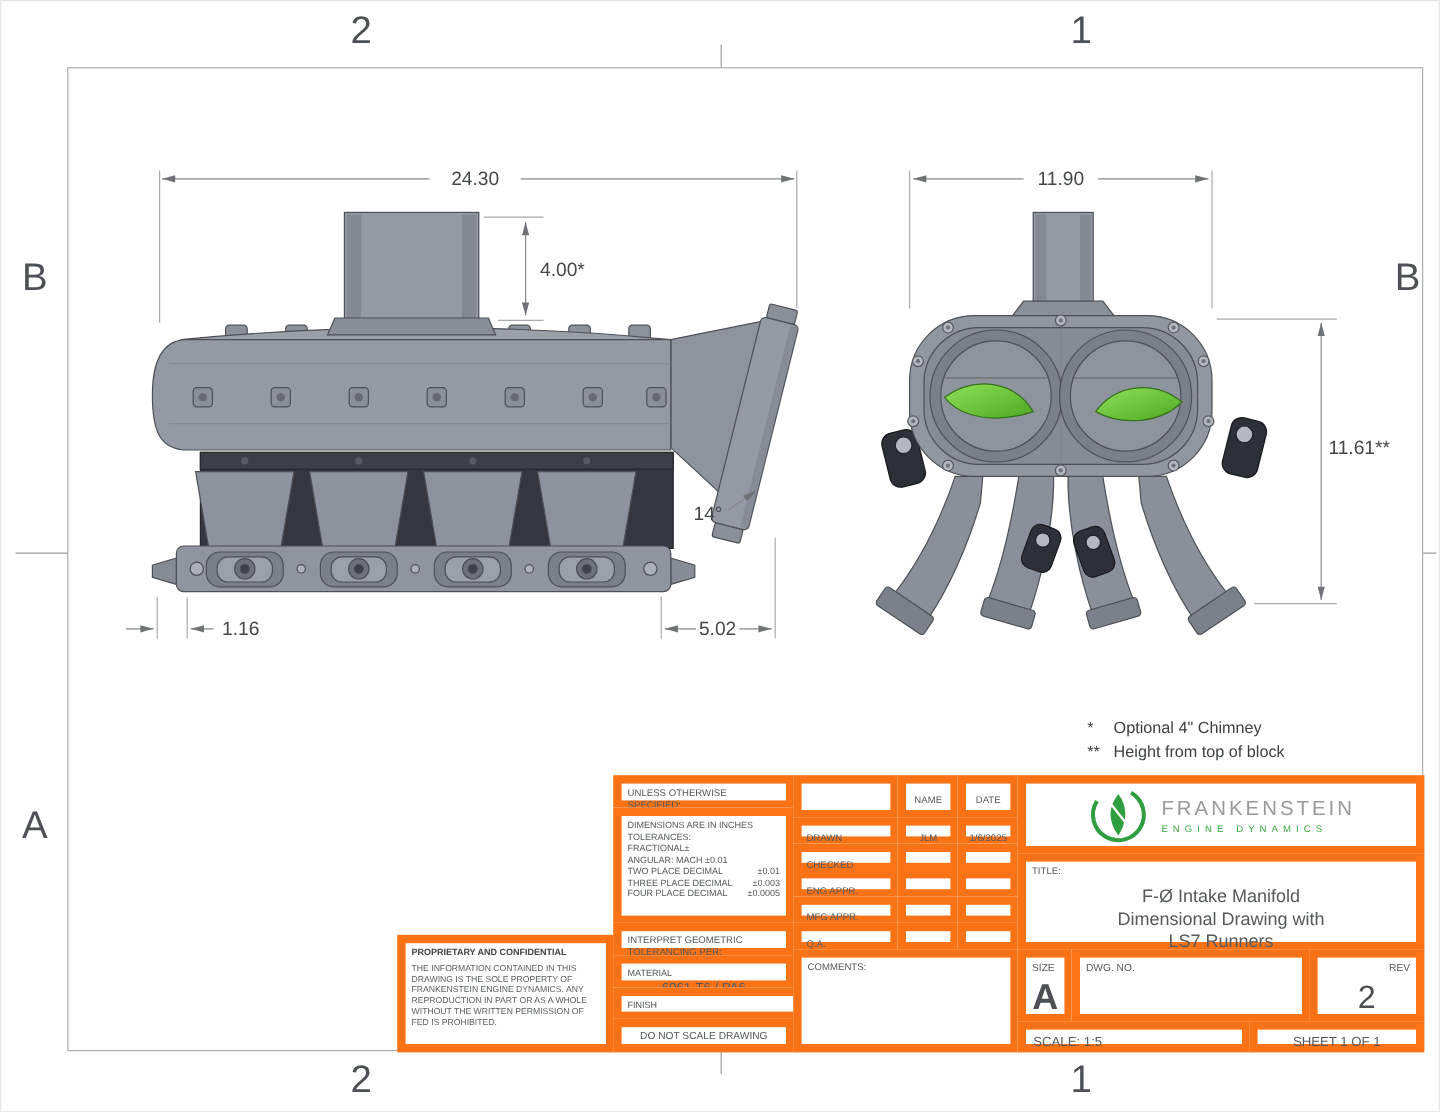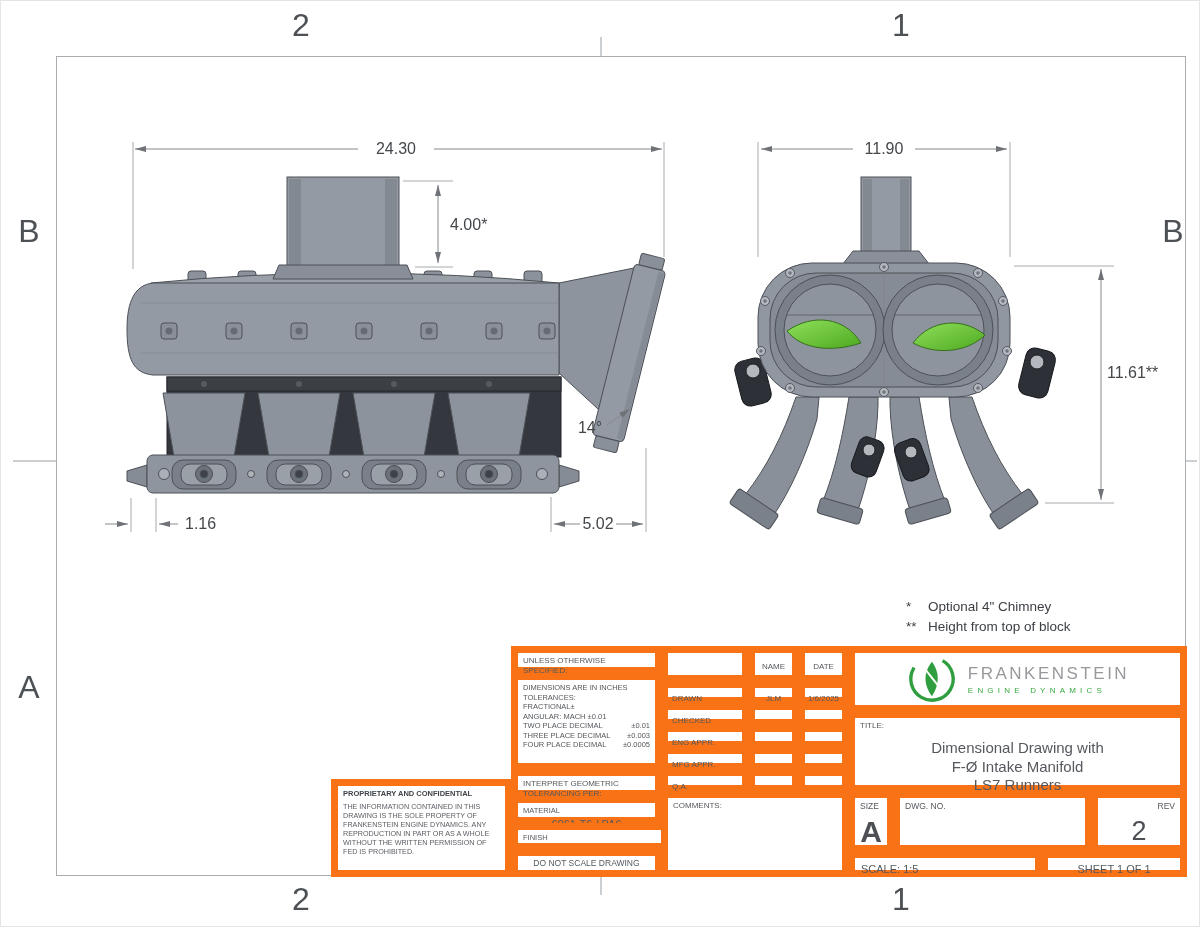--- a/index.html
+++ b/index.html
@@ -415,22 +415,22 @@
     </div>
   </div>
 
   <div class="tb-cell pad t8" style="left:660px;top:790px;width:188px;height:86px;">
     <span>COMMENTS:</span>
   </div>
 
   <div class="tb-cell pad" style="left:847px;top:710px;width:339px;height:81px;">
     <div class="t8">TITLE:</div>
     <div class="title-lines">
+      <div>F-Ø Intake Manifold</div>
       <div>Dimensional Drawing with</div>
-      <div>F-Ø Intake Manifold</div>
       <div>LS7 Runners</div>
     </div>
   </div>
 
   <div class="tb-cell pad" style="left:847px;top:790px;width:46px;height:61px;">
     <div class="small-cap">SIZE</div>
     <div class="big-a">A</div>
   </div>
   <div class="tb-cell pad" style="left:892px;top:790px;width:199px;height:61px;">
     <div class="small-cap">DWG.  NO.</div>

